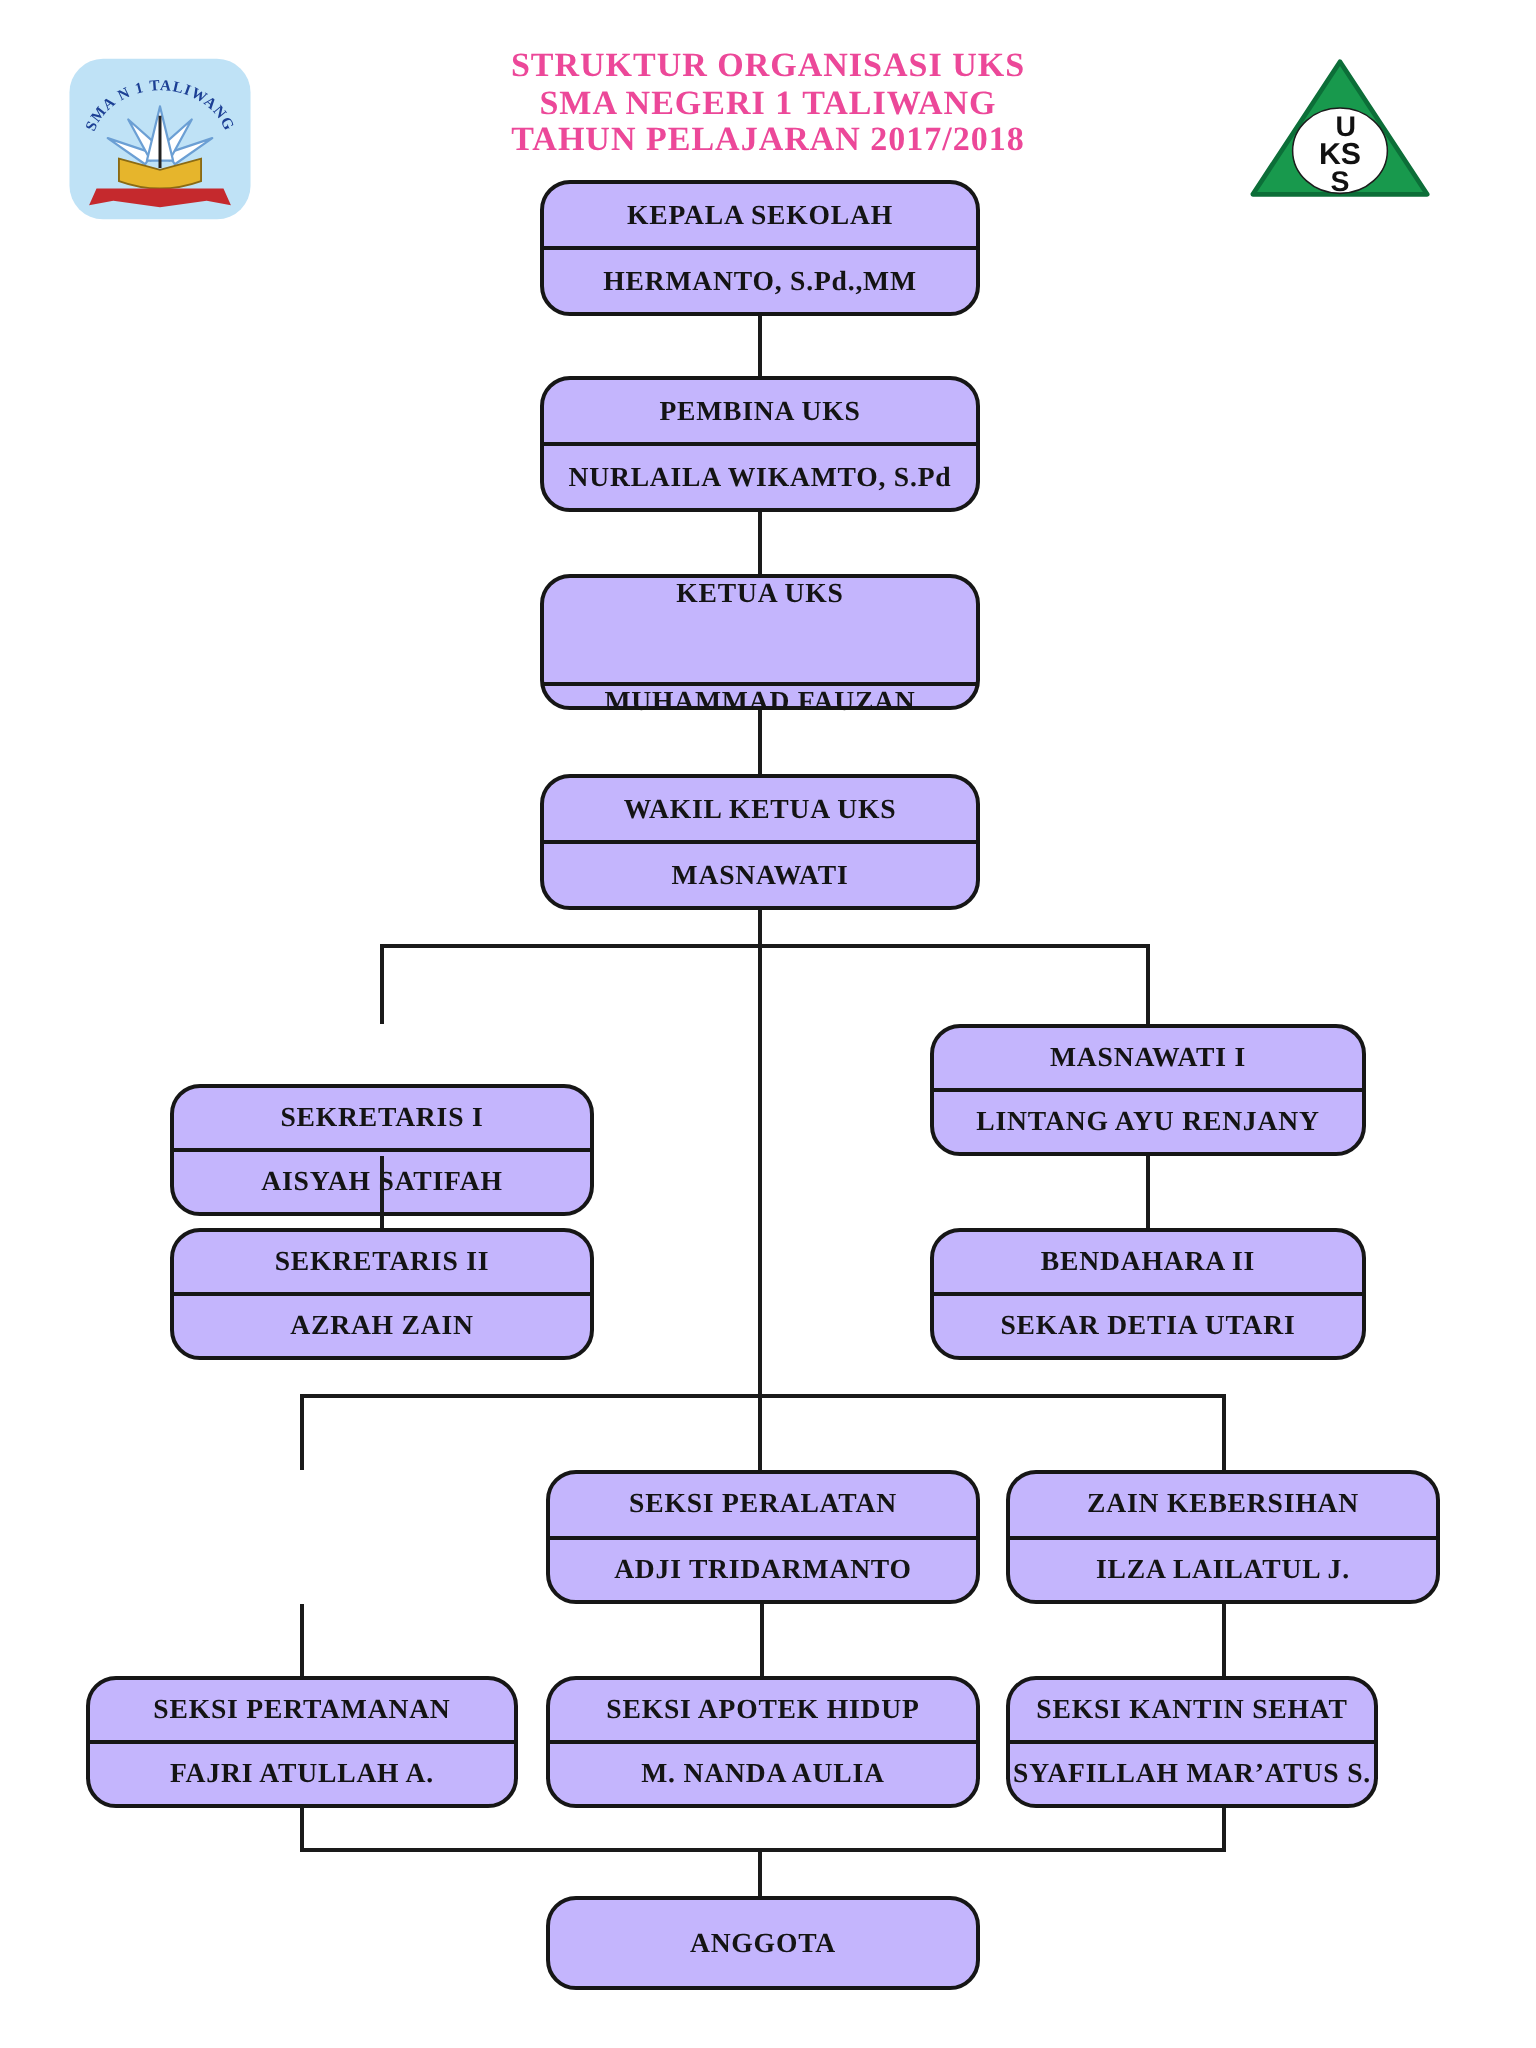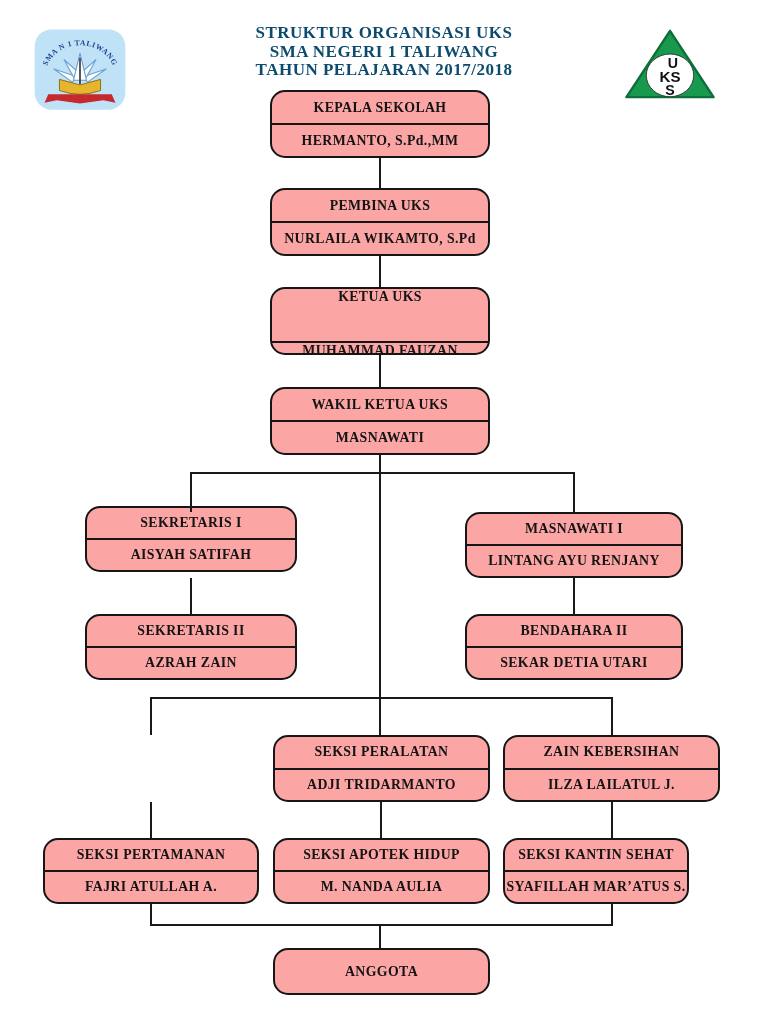--- a/index.html
+++ b/index.html
@@ -2,24 +2,24 @@
 <html><head>
 <meta charset="utf-8">
 <style>
   html,body{margin:0;padding:0;background:#ffffff;}
   .canvas{
     position:relative;width:768px;height:1024px;background:#ffffff;
     font-family:"Liberation Serif", serif; overflow:hidden;
   }
   .page-title{
     position:absolute;top:24px;left:134px;width:500px;text-align:center;
-    font-weight:bold;font-size:17px;line-height:18.5px;letter-spacing:.5px;color:#0c4a6e;
+    font-weight:bold;font-size:17px;line-height:18.5px;letter-spacing:.5px;color:#ec4899;
   }
   .node{
-    position:absolute;border:2.4px solid #161616;border-radius:15px;background:#fca5a5;
+    position:absolute;border:2.4px solid #161616;border-radius:15px;background:#c4b5fd;
     display:flex;flex-direction:column;box-sizing:border-box;
   }
   .cell{
     flex:1;display:flex;align-items:center;justify-content:center;
     font-weight:bold;font-size:13.8px;letter-spacing:.4px;color:#141414;
     text-align:center;padding:0 6px;white-space:nowrap;
   }
   .cell + .cell{border-top:2px solid #161616;}
   .vline,.hline{position:absolute;background:#1a1a1a;}
   .vline{width:2px;}
@@ -79,21 +79,21 @@
   </div>
   <div class="node" style="left:270px;top:287px;width:220px;height:68px;gap:36px;">
     <div class="cell">KETUA UKS</div>
     <div class="cell">MUHAMMAD FAUZAN</div>
   </div>
   <div class="node" style="left:270px;top:387px;width:220px;height:68px;">
     <div class="cell">WAKIL KETUA UKS</div>
     <div class="cell">MASNAWATI</div>
   </div>
 
-  <div class="node" style="left:85px;top:506px;width:212px;height:66px;">
+  <div class="node" style="left:85px;top:542px;width:212px;height:66px;">
     <div class="cell">SEKRETARIS I</div>
     <div class="cell">AISYAH SATIFAH</div>
   </div>
   <div class="node" style="left:465px;top:512px;width:218px;height:66px;">
     <div class="cell">MASNAWATI I</div>
     <div class="cell">LINTANG AYU RENJANY</div>
   </div>
   <div class="node" style="left:85px;top:614px;width:212px;height:66px;">
     <div class="cell">SEKRETARIS II</div>
     <div class="cell">AZRAH ZAIN</div>

